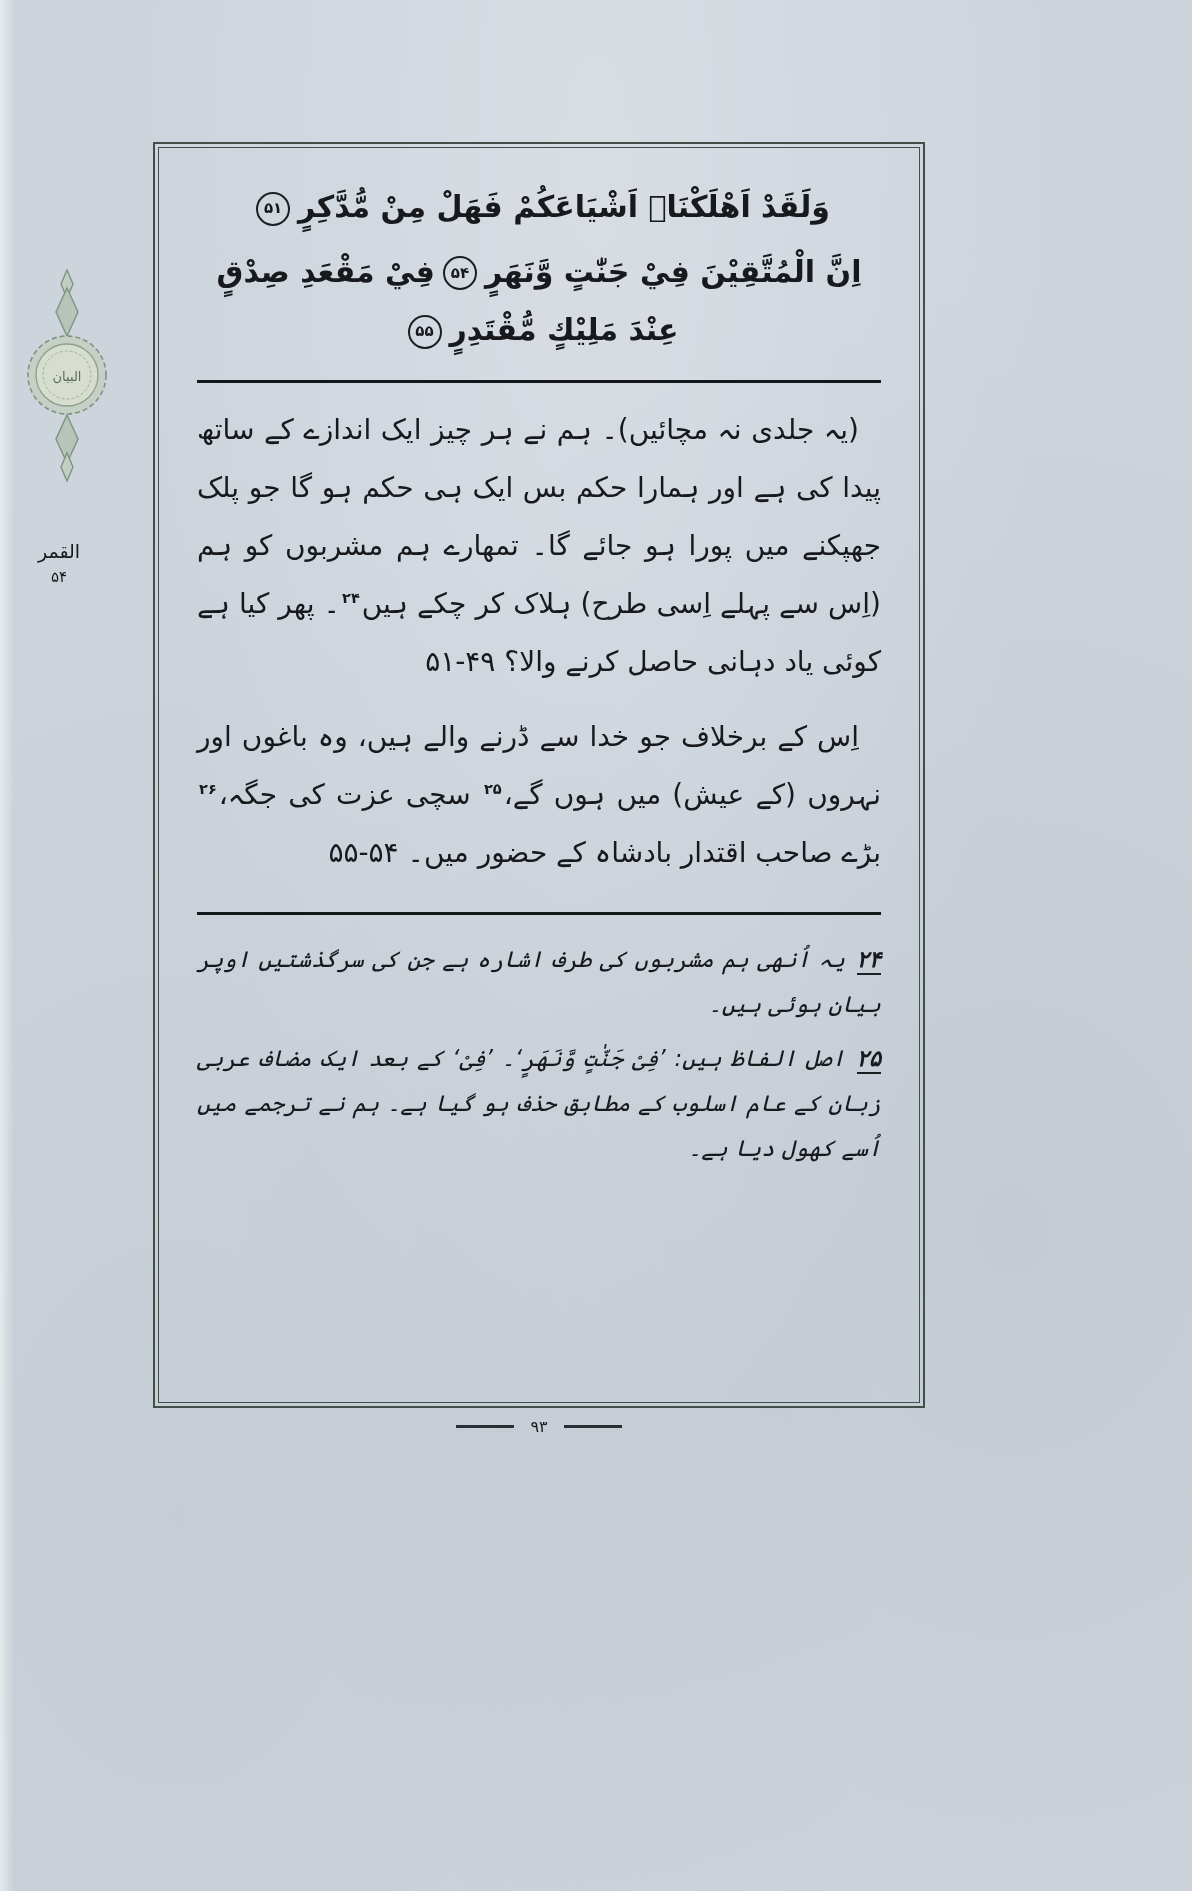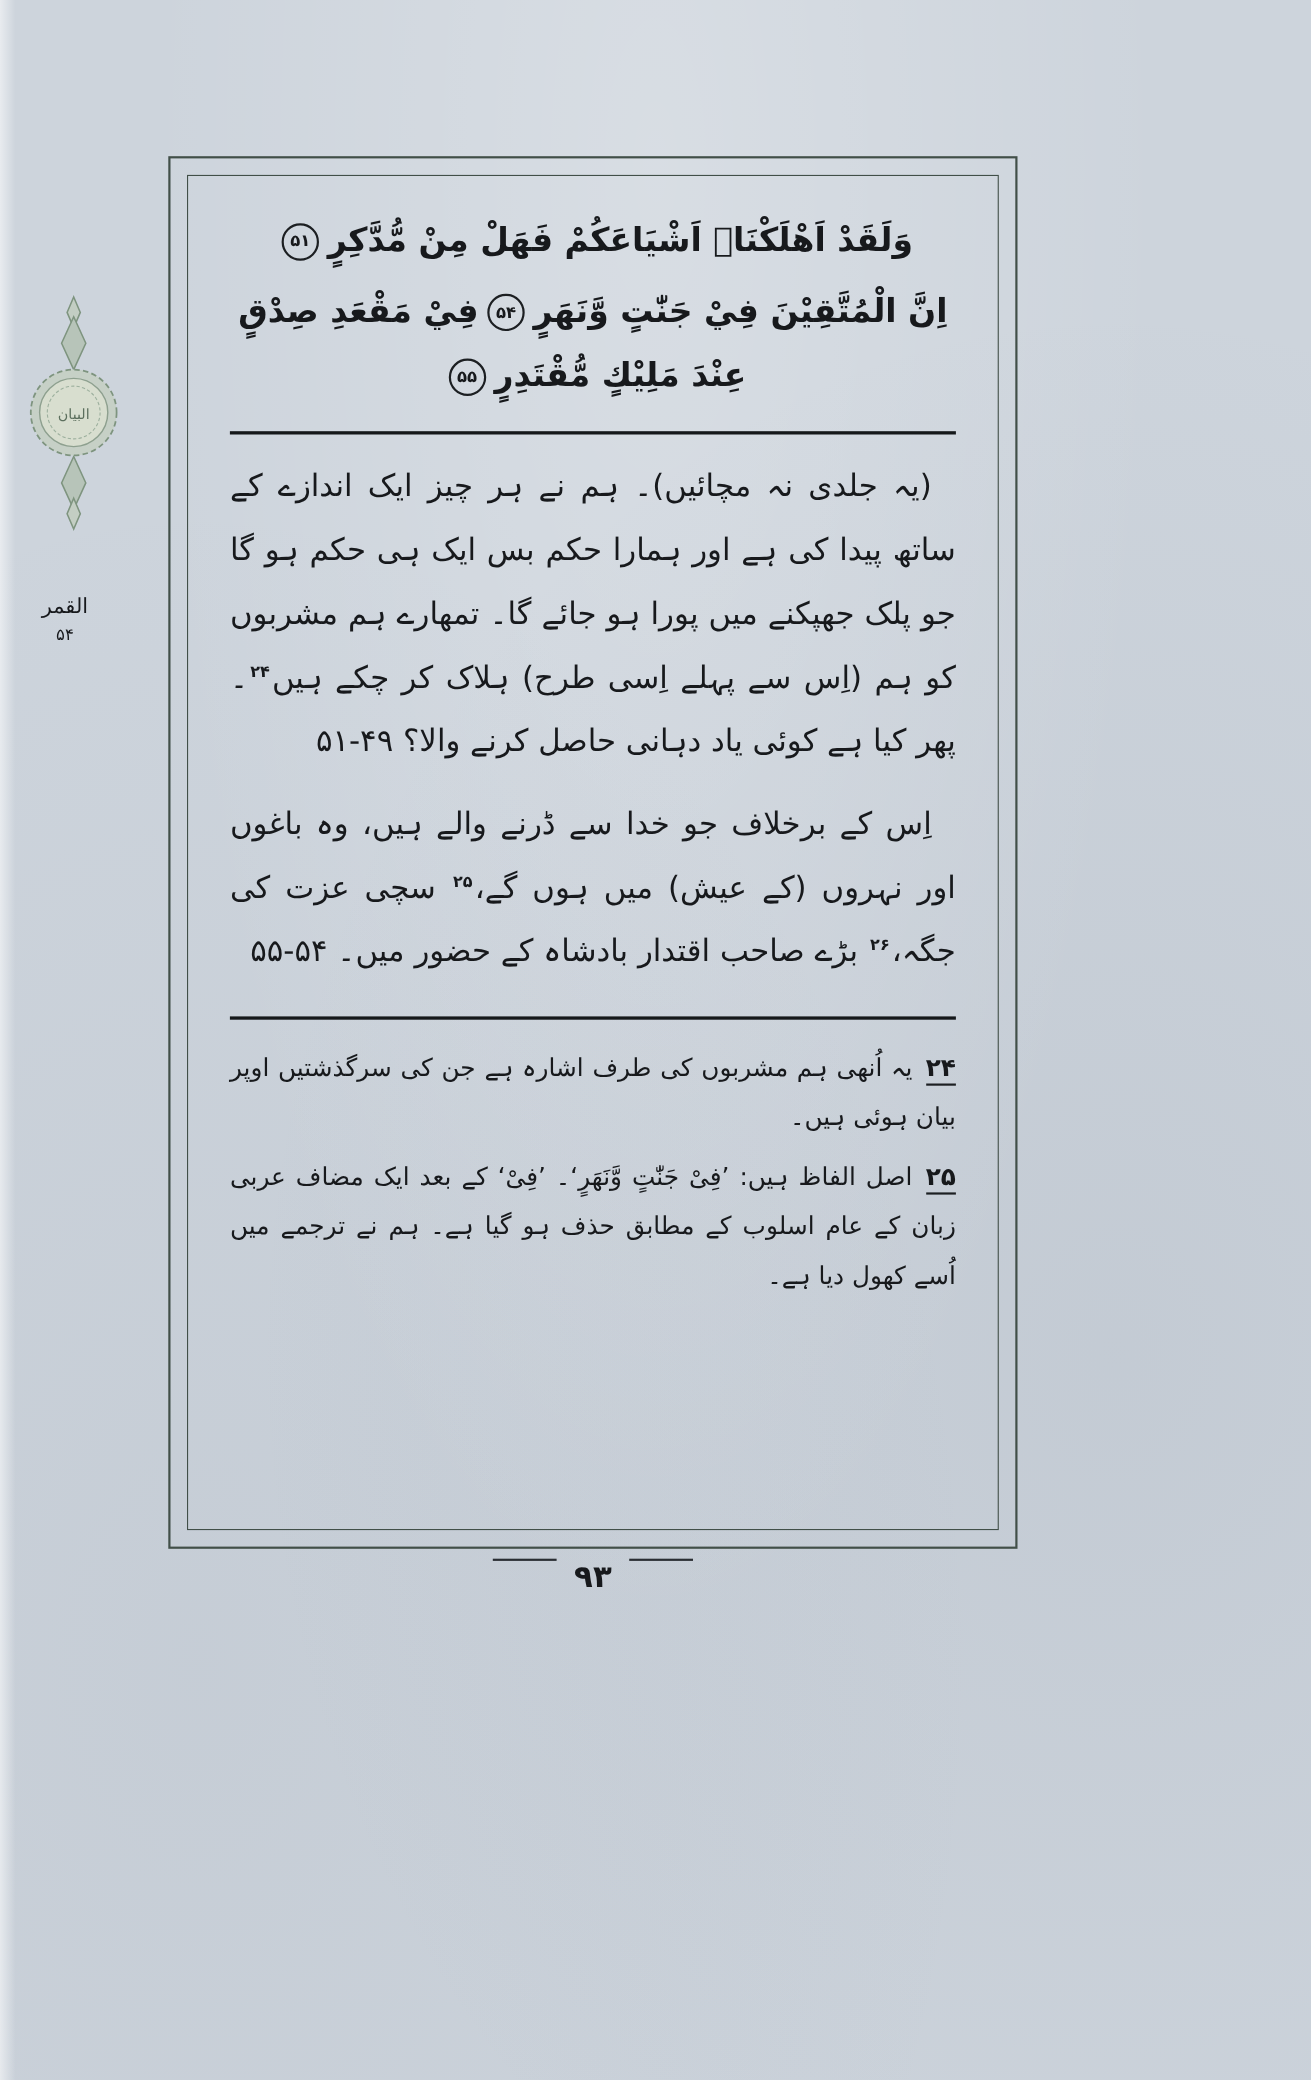--- a/index.html
+++ b/index.html
@@ -20,21 +20,21 @@
 
   
   .ornament { position:absolute; left:22px; top:268px; width:90px; height:215px; }
   .surah-label { position:absolute; left:26px; top:540px; width:66px; text-align:center; }
   .surah-name { font-size:19px; font-weight:normal; }
   .surah-number { font-size:15px; margin-top:6px; }
 
   
   .frame-outer {
     position:absolute; left:153px; top:142px; width:772px; height:1266px;
-    border:2.5px solid #414f48; padding:15px;
+    border:2.5px solid #414f48; padding:3px;
   }
   .frame-inner {
     height:100%; border:1.3px solid #414f48;
     padding:24px 38px 18px;
     display:flex; flex-direction:column;
     overflow:hidden;
   }
 
   
   .quran { text-align:center; direction:rtl; }
@@ -52,32 +52,32 @@
   
   .translation { direction:rtl; }
   .translation p {
     font-size:28px; line-height:2.08; margin:0 0 16px;
     text-align:justify; text-align-last:right; text-indent:22px;
   }
   sup.fn-ref { font-size:.52em; vertical-align:super; font-weight:bold; padding:0 2px; }
   sup.fn-ref:empty { display:none; }
 
   
-  .footnotes { direction:rtl; margin-top:4px; }
+  .footnotes { direction:rtl; margin-top:4px;font-style:italic; }
   .footnotes p {
     font-size:22.5px; line-height:1.98; margin:0 0 10px;
     text-align:justify; text-align-last:right;
   }
   .fn-num { font-weight:bold; border-bottom:2px solid #1c1f22; margin-left:12px; padding-bottom:1px; }
 
   
   .page-number {
     position:absolute; top:1417px; left:153px; width:772px;
-    display:flex; align-items:flex-start; justify-content:center; gap:16px;
-    font-size:28px; font-weight:bold; direction:rtl;
+    display:flex; align-items:center; justify-content:center; gap:16px;
+    font-size:16px; font-weight:normal; direction:rtl;
   }
   .page-number .dash { width:58px; height:2.2px; background:#2a2e33; }
 </style>
 </head>
 <body>
 
 <div class="edge-light"></div>
 
 <div class="ornament">
   <svg viewBox="0 0 90 215" width="90" height="215" aria-hidden="true">

